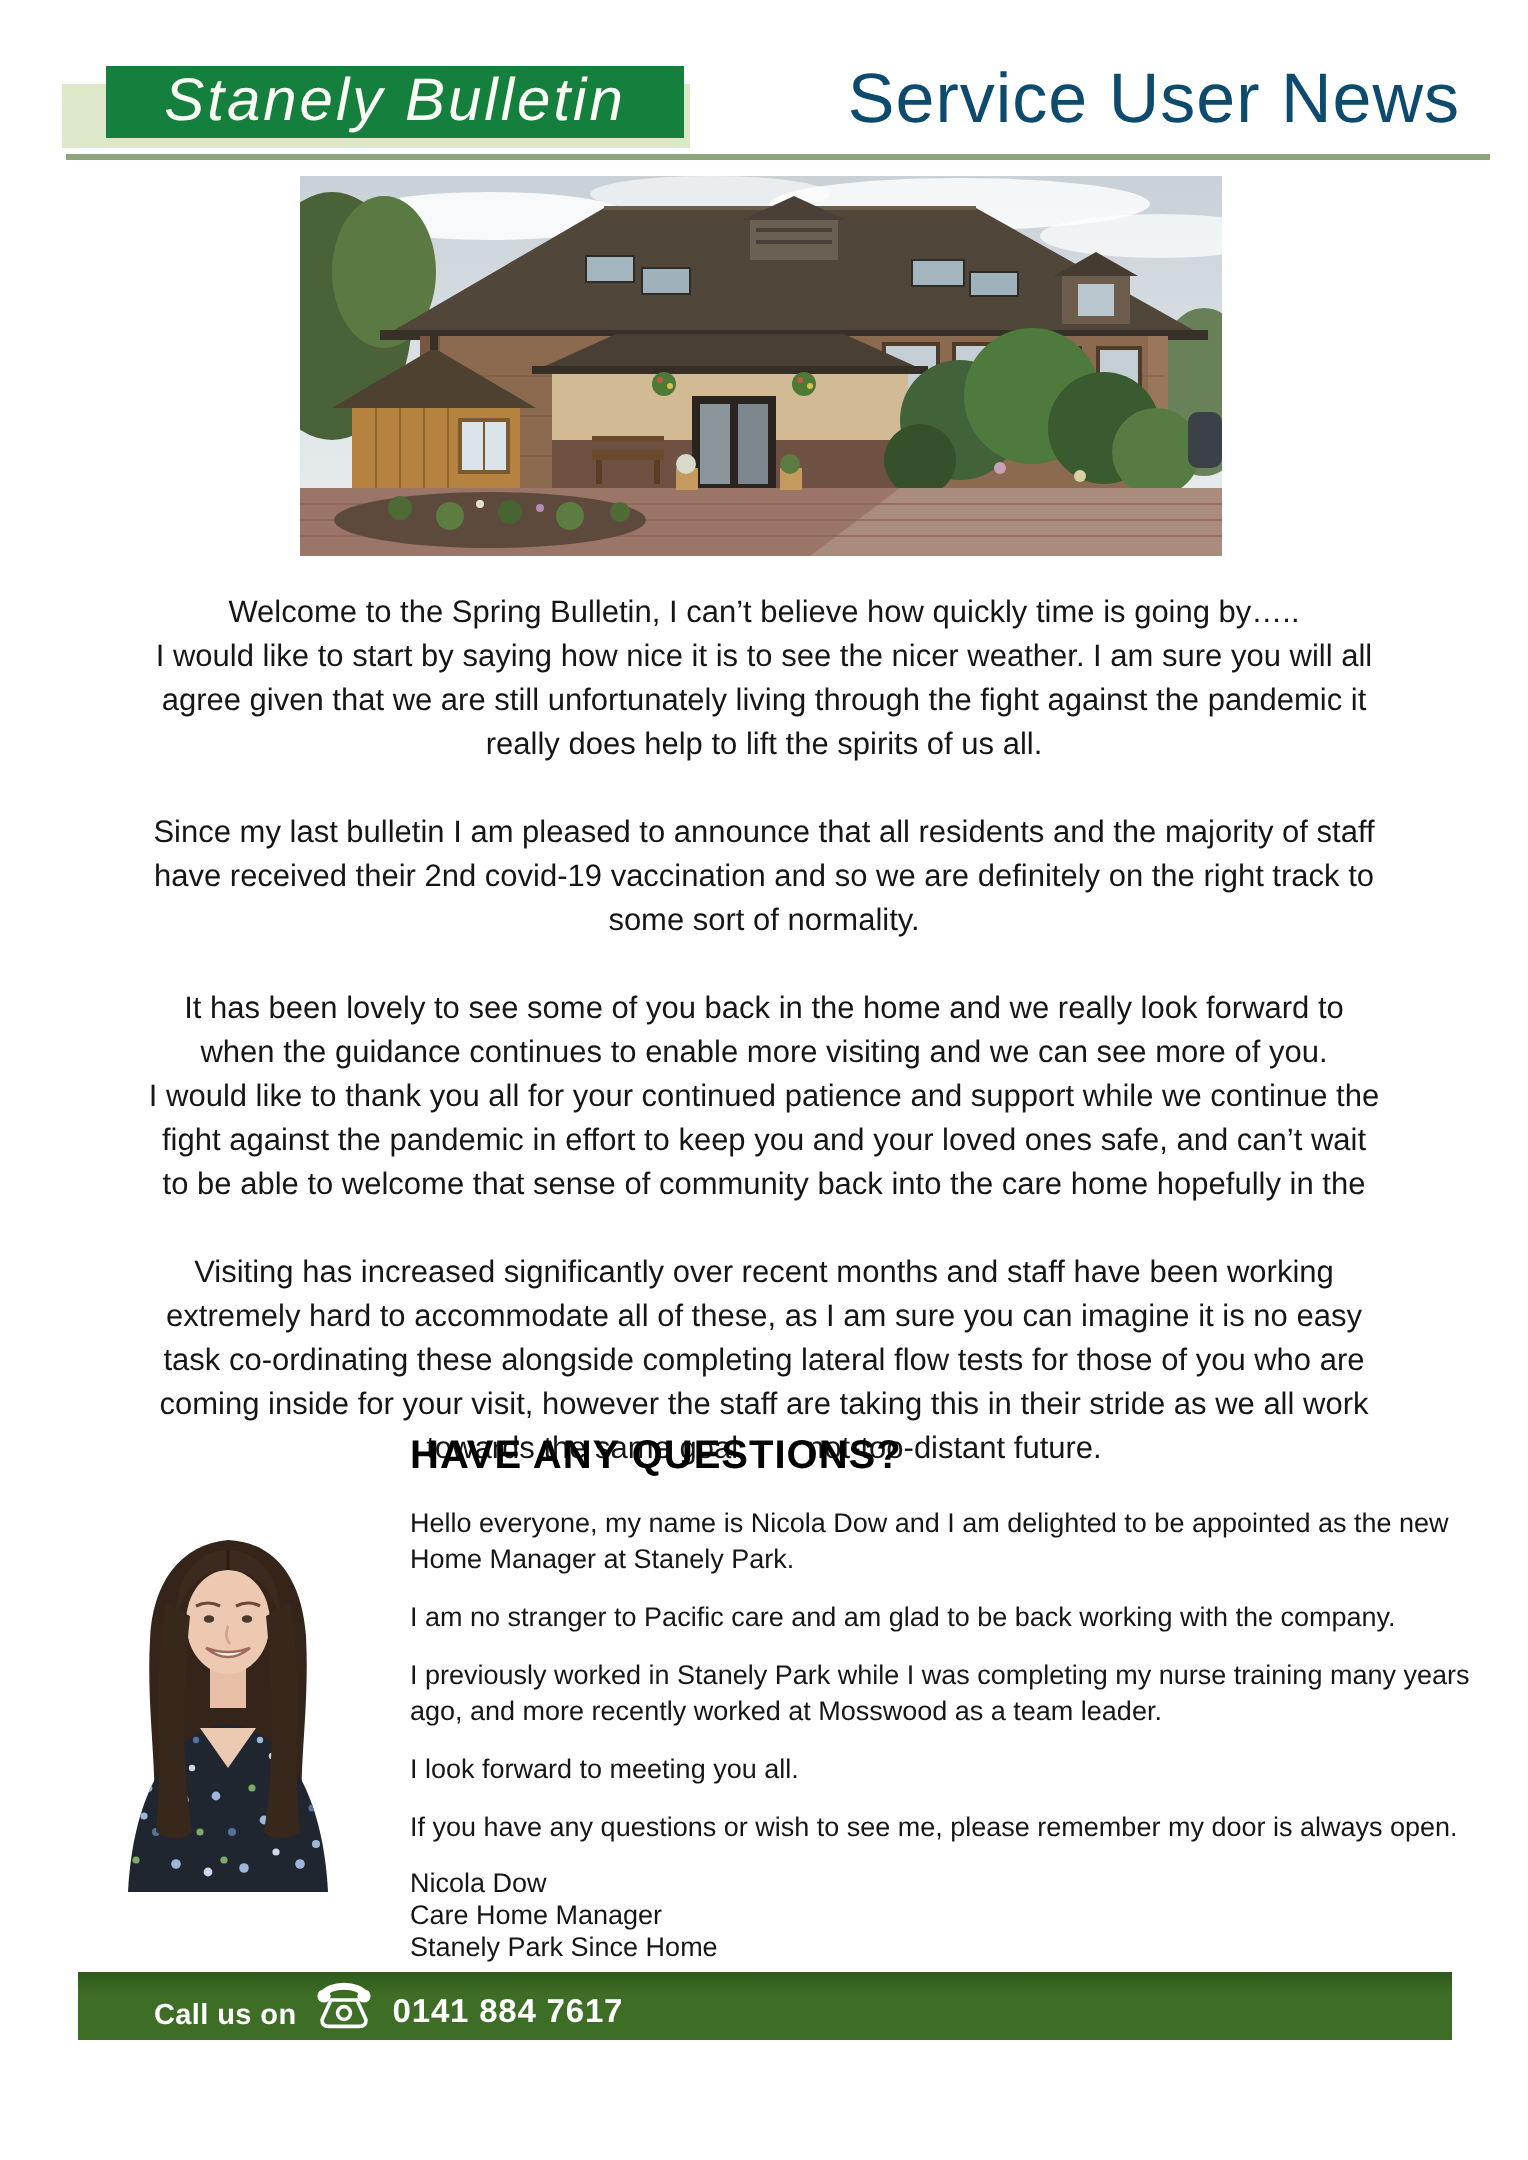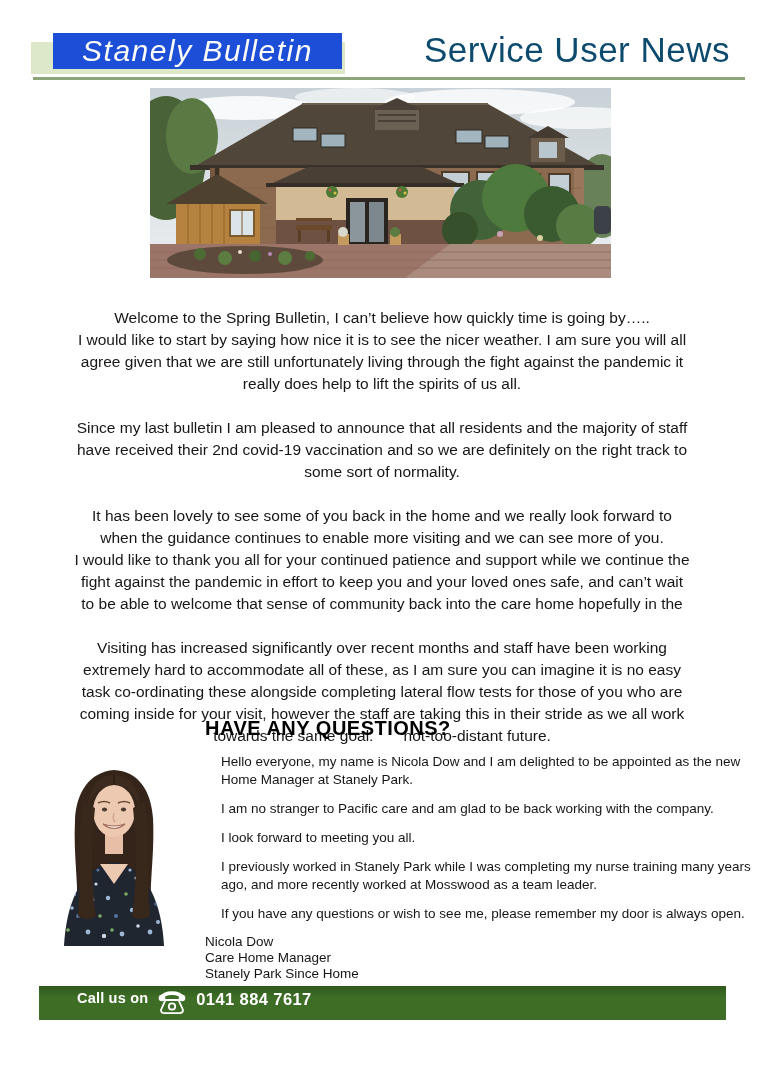--- a/index.html
+++ b/index.html
@@ -3,57 +3,57 @@
 <meta charset="utf-8">
 <style>
   html,body{margin:0;padding:0;background:#ffffff;}
   body{
     width:764px;height:1080px;position:relative;overflow:hidden;
     font-family:"Liberation Sans",sans-serif;color:#161616;
   }
   
   .masthead-light{position:absolute;left:31px;top:42px;width:314px;height:32px;background:#dde8c8;}
   .masthead-dark{
-    position:absolute;left:53px;top:33px;width:289px;height:36px;background:#1d4ed8;
+    position:absolute;left:53px;top:33px;width:289px;height:36px;background:#15803d;
     display:flex;align-items:center;justify-content:center;
   }
   .masthead-dark span{
     font-style:italic;font-size:30px;letter-spacing:1.5px;color:#fbfcf6;font-weight:400;
   }
   .header-underline{position:absolute;left:33px;top:77px;width:712px;height:3px;background:#8da57a;}
   .page-title{
     position:absolute;right:34px;top:30px;font-size:35px;color:#0c4a6e;
     letter-spacing:0.5px;white-space:nowrap;
   }
   
   .hero{position:absolute;left:150px;top:88px;width:461px;height:190px;overflow:hidden;}
   .hero svg{display:block;}
   
   .body-text{
     position:absolute;left:58px;top:296px;width:648px;text-align:center;
-    font-size:15.5px;line-height:22px;margin-top:11px;
+    font-size:15.5px;line-height:22px;
   }
   .body-text p{margin:0 0 22px 0;white-space:pre;}
   
   .q-heading{
     position:absolute;left:205px;top:717px;font-size:20px;font-weight:bold;
     color:#000000;letter-spacing:0.5px;white-space:nowrap;
   }
   .q-body{position:absolute;left:205px;top:753px;width:525px;font-size:13.5px;line-height:18px;}
-  .q-body p{margin:0 0 11px 16px;white-space:pre;}
+  .q-body p{margin:0 0 11px 0;white-space:pre;}
   .q-body p.sig{line-height:16px;margin:0;}
   .portrait{position:absolute;left:38px;top:766px;width:152px;height:180px;background:#fff;}
   
   .footer-bar{
     position:absolute;left:39px;top:986px;width:687px;height:34px;
     background:linear-gradient(#30591c,#3e6e26 35%);
     display:flex;align-items:center;justify-content:space-between;
     padding:0 60px 0 38px;box-sizing:border-box;color:#ffffff;
   }
-  .footer-left{display:flex;align-items:flex-start;gap:9px;}
+  .footer-left{display:flex;align-items:flex-end;gap:9px;}
   .footer-call{font-size:14.5px;font-weight:bold;letter-spacing:0.2px;}
   .footer-phone-number{font-size:16.5px;font-weight:bold;letter-spacing:0.4px;}
   .footer-site{font-size:16.5px;font-weight:bold;letter-spacing:0.4px;}
   .phone-icon{width:30px;height:26px;}
 </style>
 </head>
 <body>
 
 <div class="masthead-light"></div>
 <div class="masthead-dark">
@@ -259,23 +259,23 @@
 
     <path d="M45,36 C38,70 44,110 40,150 C46,154 54,154 58,150 C52,112 54,72 57,42 Z" fill="#38271b"></path>
     <path d="M107,36 C114,70 108,110 112,150 C106,154 98,154 94,150 C100,112 98,72 95,42 Z" fill="#38271b"></path>
   </svg>
 </div>
 
 <div class="q-body">
   <p>Hello everyone, my name is Nicola Dow and I am delighted to be appointed as the new
 Home Manager at Stanely Park.</p>
   <p>I am no stranger to Pacific care and am glad to be back working with the company.</p>
-  <p>I look forward to meeting you all.</p>
   <p>I previously worked in Stanely Park while I was completing my nurse training many years
 ago, and more recently worked at Mosswood as a team leader.</p>
+  <p>I look forward to meeting you all.</p>
   <p>If you have any questions or wish to see me, please remember my door is always open.</p>
   <p class="sig">Nicola Dow
 Care Home Manager
 Stanely Park Since Home</p>
 </div>
 
 <div class="footer-bar">
   <div class="footer-left">
     <span class="footer-call">Call us on</span>
     <svg class="phone-icon" viewBox="0 0 30 26">

